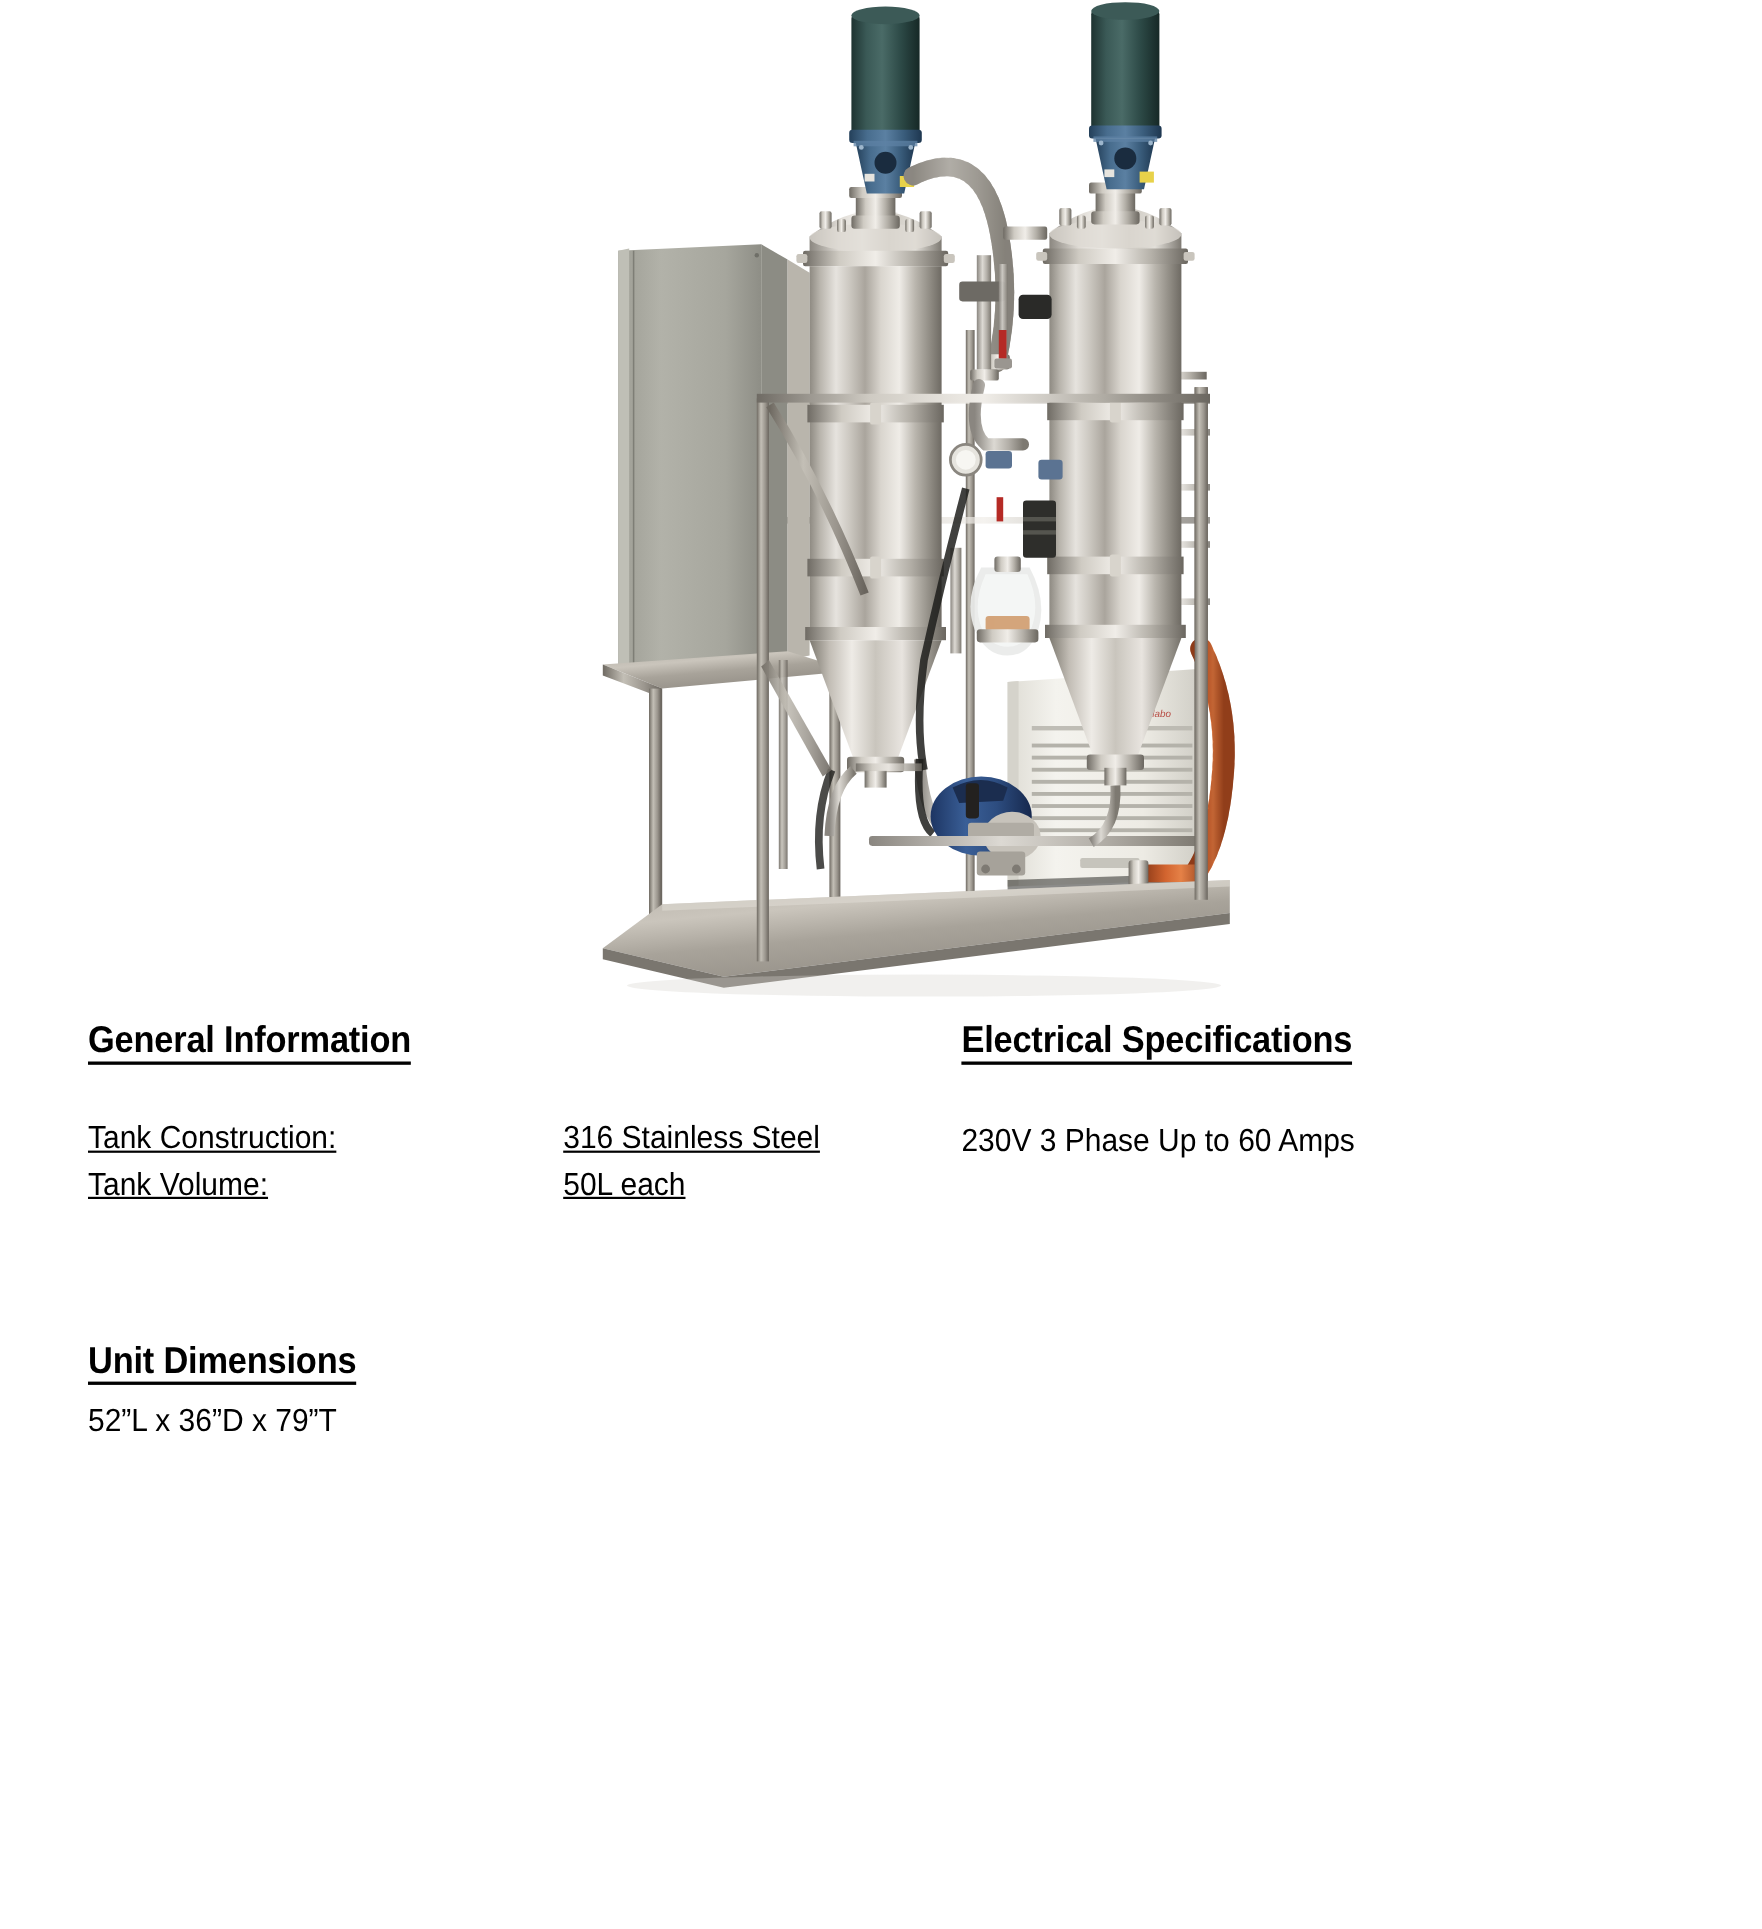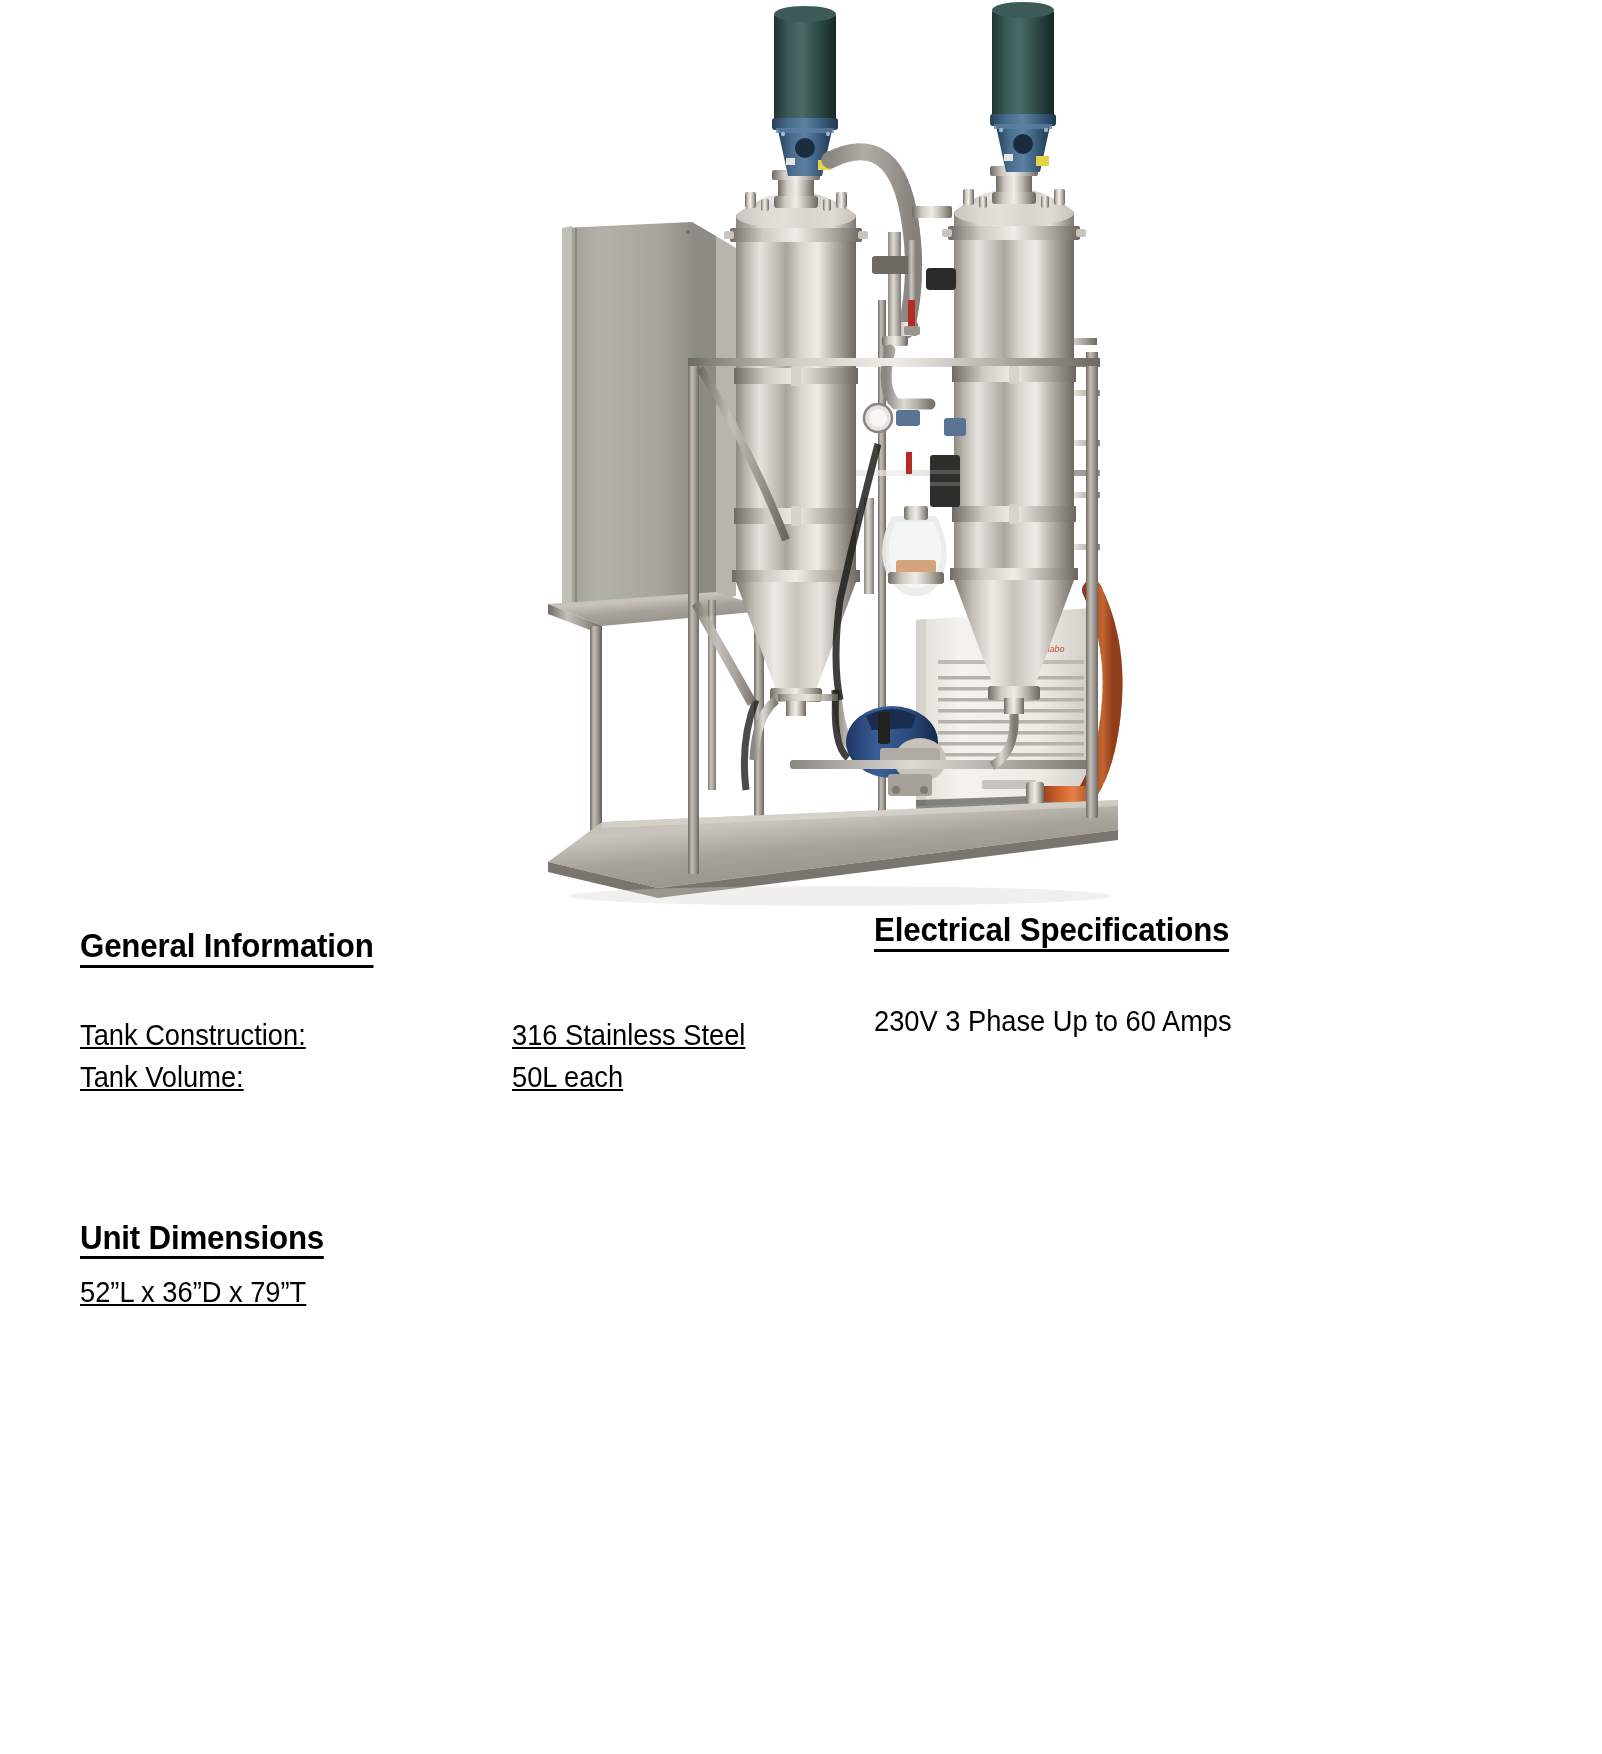--- a/index.html
+++ b/index.html
@@ -44,28 +44,28 @@
   }
   .body-line {
     font-size: 29px;
     line-height: 42px;
     white-space: nowrap;
     transform: scaleX(0.94);
     transform-origin: left center;
   }
 
   .col-left  { position: absolute; left: 80px;  top: 16px; width: 800px; }
-  .col-right { position: absolute; left: 874px; top: 0; width: 700px; }
+  .col-right { position: absolute; left: 874px; top: 16px; width: 700px; }
 
   .kv-table { margin-top: 46px; text-decoration: underline; }
   .kv-row   { display: flex; height: 42px; align-items: flex-start; }
   .kv-key   { width: 432px; flex: 0 0 432px; }
   .kv-val   { flex: 1 1 auto; }
 
-  .block-2 { margin-top: 122px; text-decoration: underline; }
+  .block-2 { margin-top: 122px; }
   .block-3 { margin-top: 106px; }
   .after-head { margin-top: 12px; }
   .elec-val { margin-top: 48px; }
 </style>
 </head>
 <body>
 
 <div class="photo">
 <svg viewBox="0 0 600 910" xmlns="http://www.w3.org/2000/svg">
   <defs>

